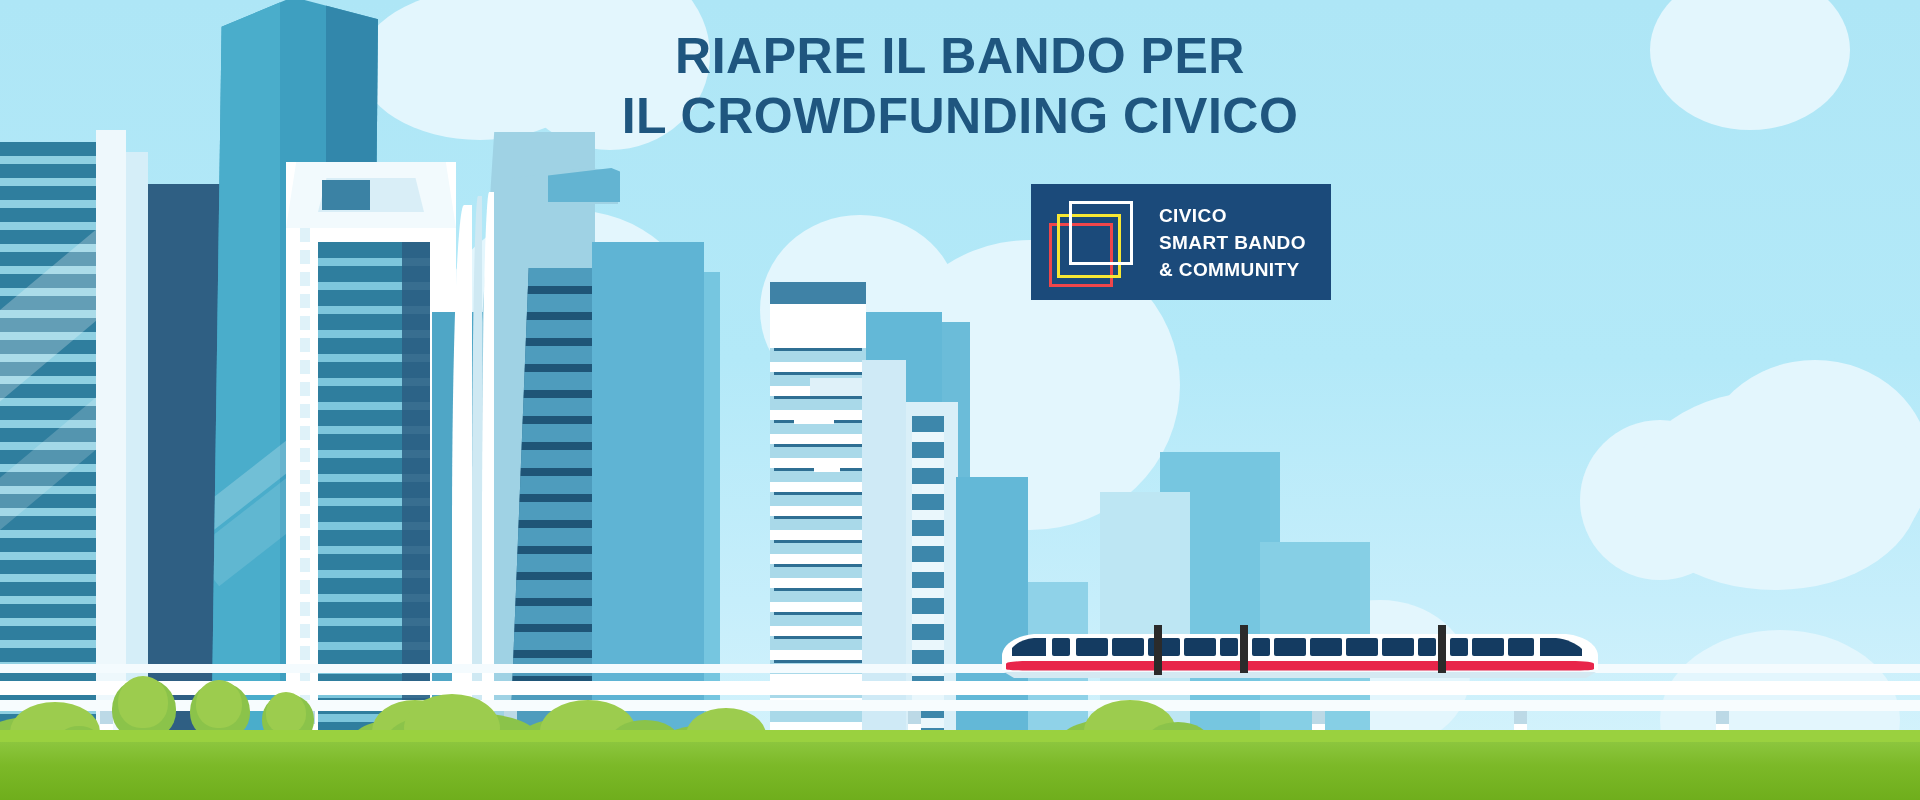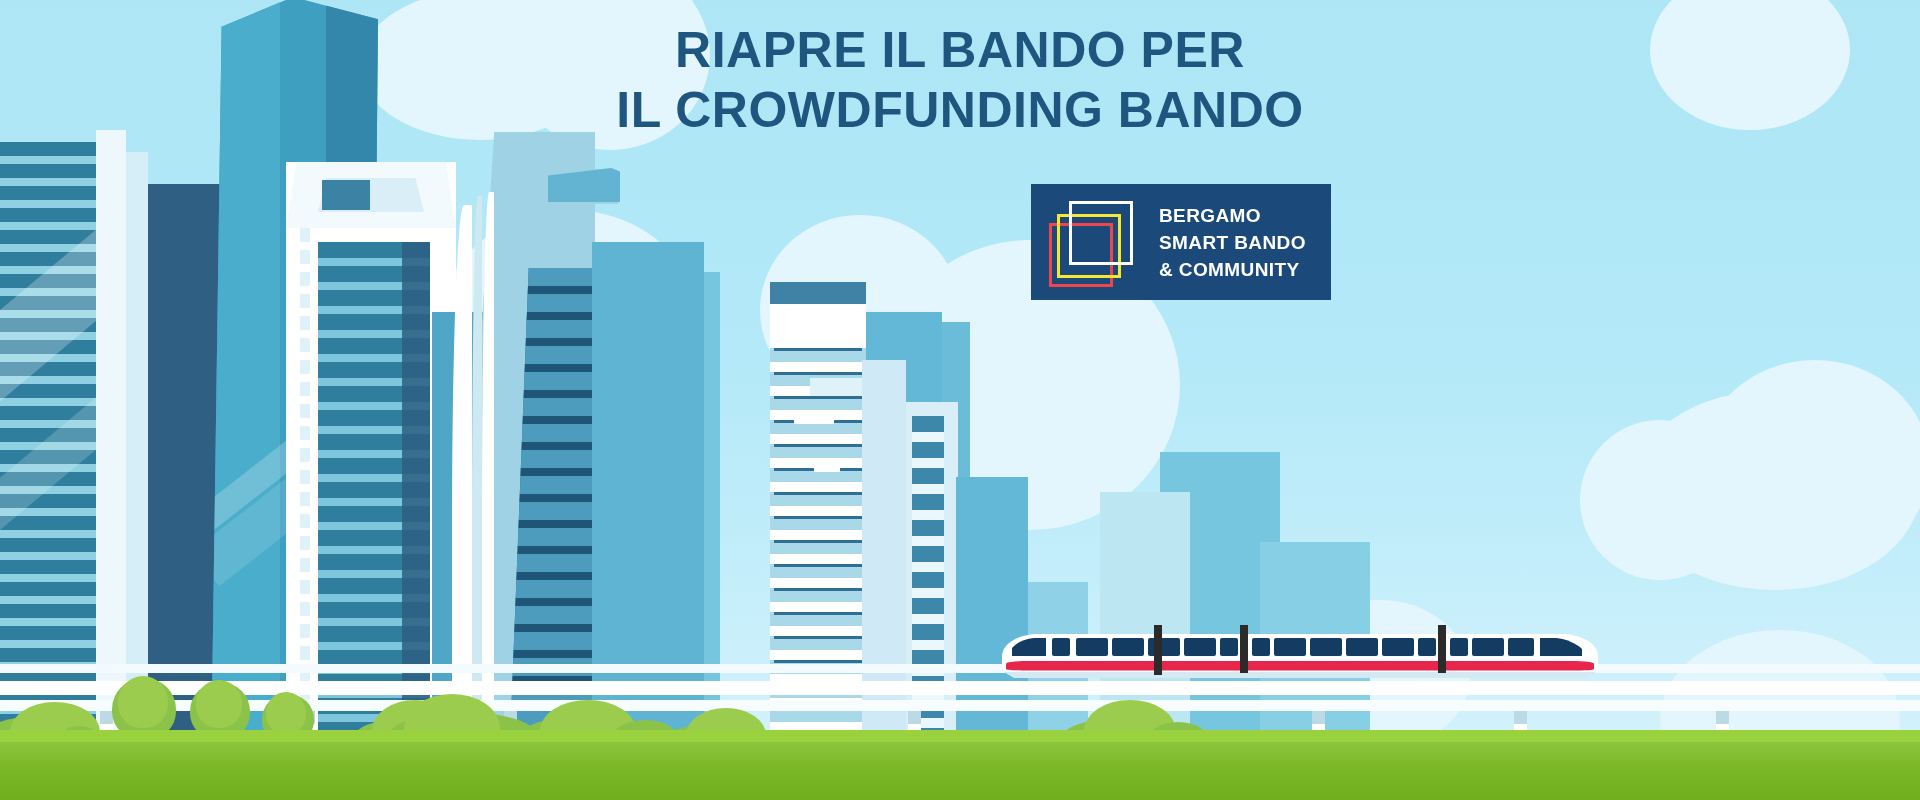--- a/index.html
+++ b/index.html
@@ -52,21 +52,21 @@
   .pillar-cap{
     position:absolute;width:13px;height:13px;background:#bcd9e6;
   }
 
   
   #train{position:absolute;}
 
   
   #headline{
     position:absolute;
-    left:0; top:20px; width:1920px;
+    left:0; top:26px; width:1920px;
     text-align:center;
     pointer-events:none;
   }
   #headline .line{
     display:block;
     font-family:"Liberation Sans", sans-serif;
     font-weight:bold;
     font-size:50px;
     line-height:60px;
     letter-spacing:0.5px;
@@ -302,29 +302,29 @@
 
   <div class="bush" style="left:1060px;top:718px;width:120px;height:44px;background:#8bc34a;"></div>
   <div class="bush" style="left:1084px;top:700px;width:92px;height:62px;background:#9ccc4e;"></div>
   <div class="bush" style="left:1146px;top:722px;width:64px;height:40px;background:#8bc34a;"></div>
 
   <div class="grass-top"></div>
   <div class="grass"></div>
 
   <div id="headline">
     <span class="line">RIAPRE IL BANDO PER</span>
-    <span class="line">IL CROWDFUNDING BANDO</span>
+    <span class="line">IL CROWDFUNDING CIVICO</span>
   </div>
 
   <div id="logo-badge">
     <div id="logo-mark">
       <div class="sq red"></div>
       <div class="sq yellow"></div>
       <div class="sq white"></div>
     </div>
     <div id="logo-text">
-      <span>BERGAMO</span>
+      <span>CIVICO</span>
       <span>SMART BANDO</span>
       <span>&amp; COMMUNITY</span>
     </div>
   </div>
 
 </div>
 
 </body></html>

